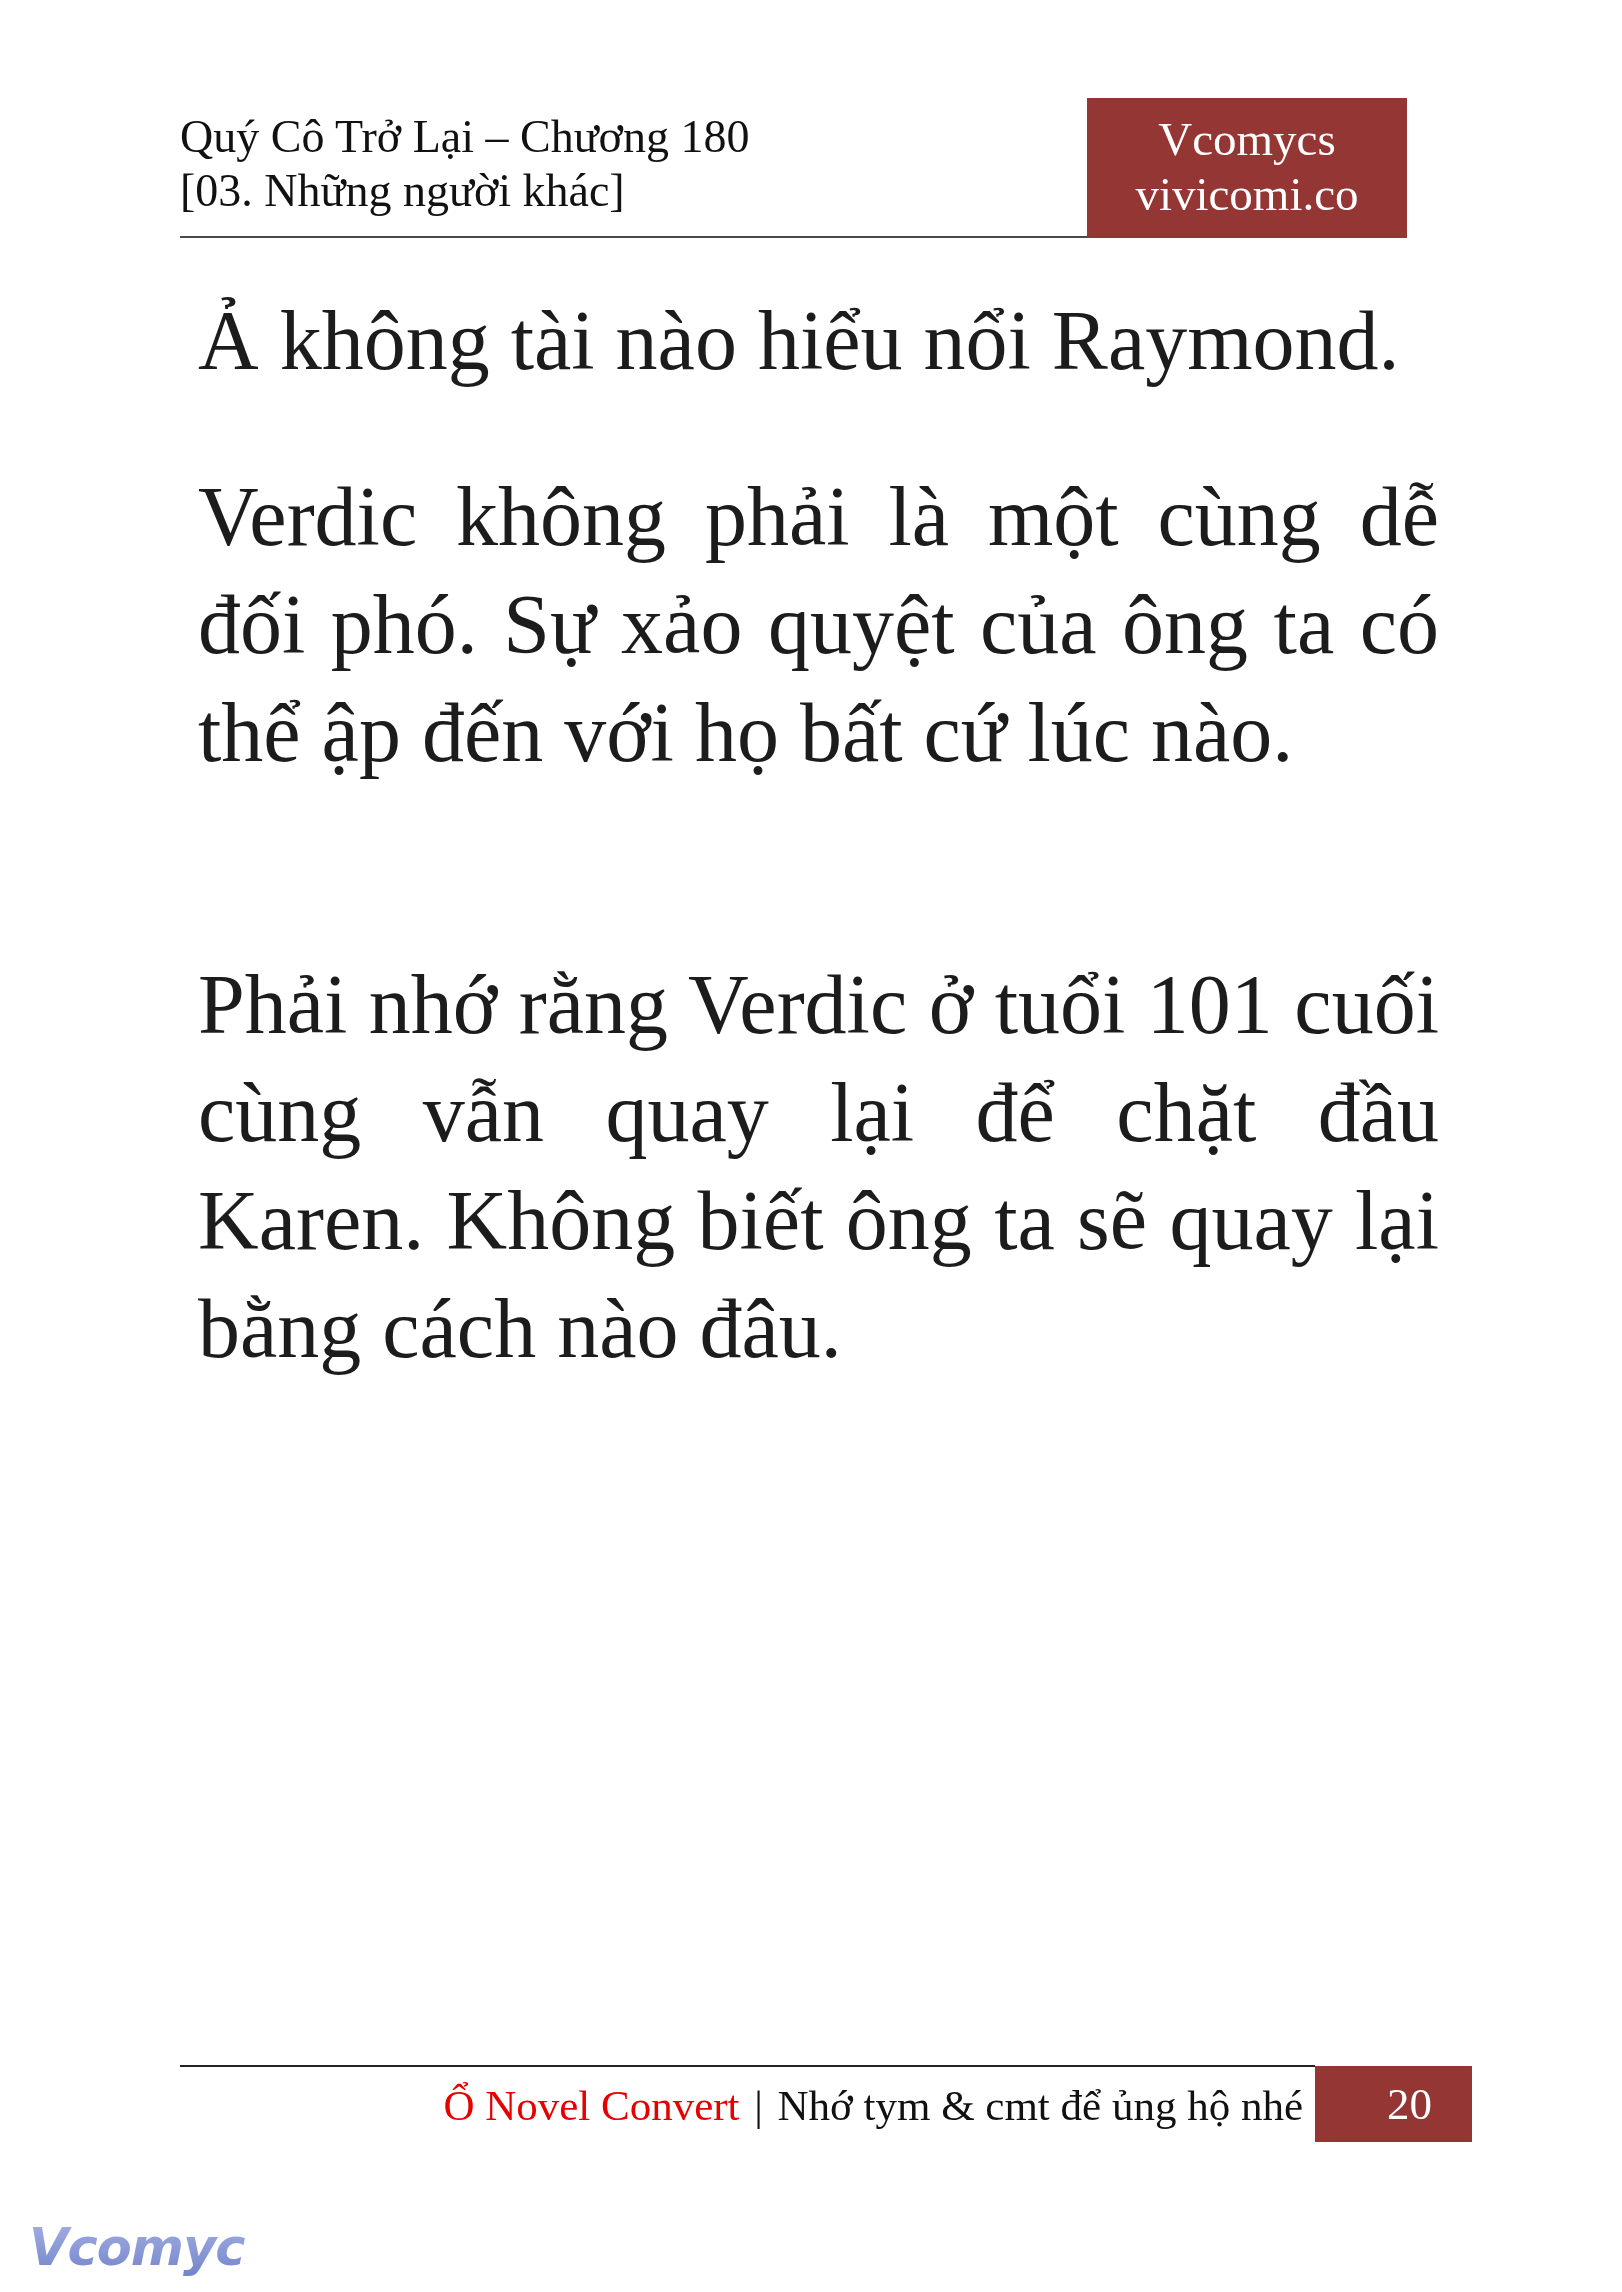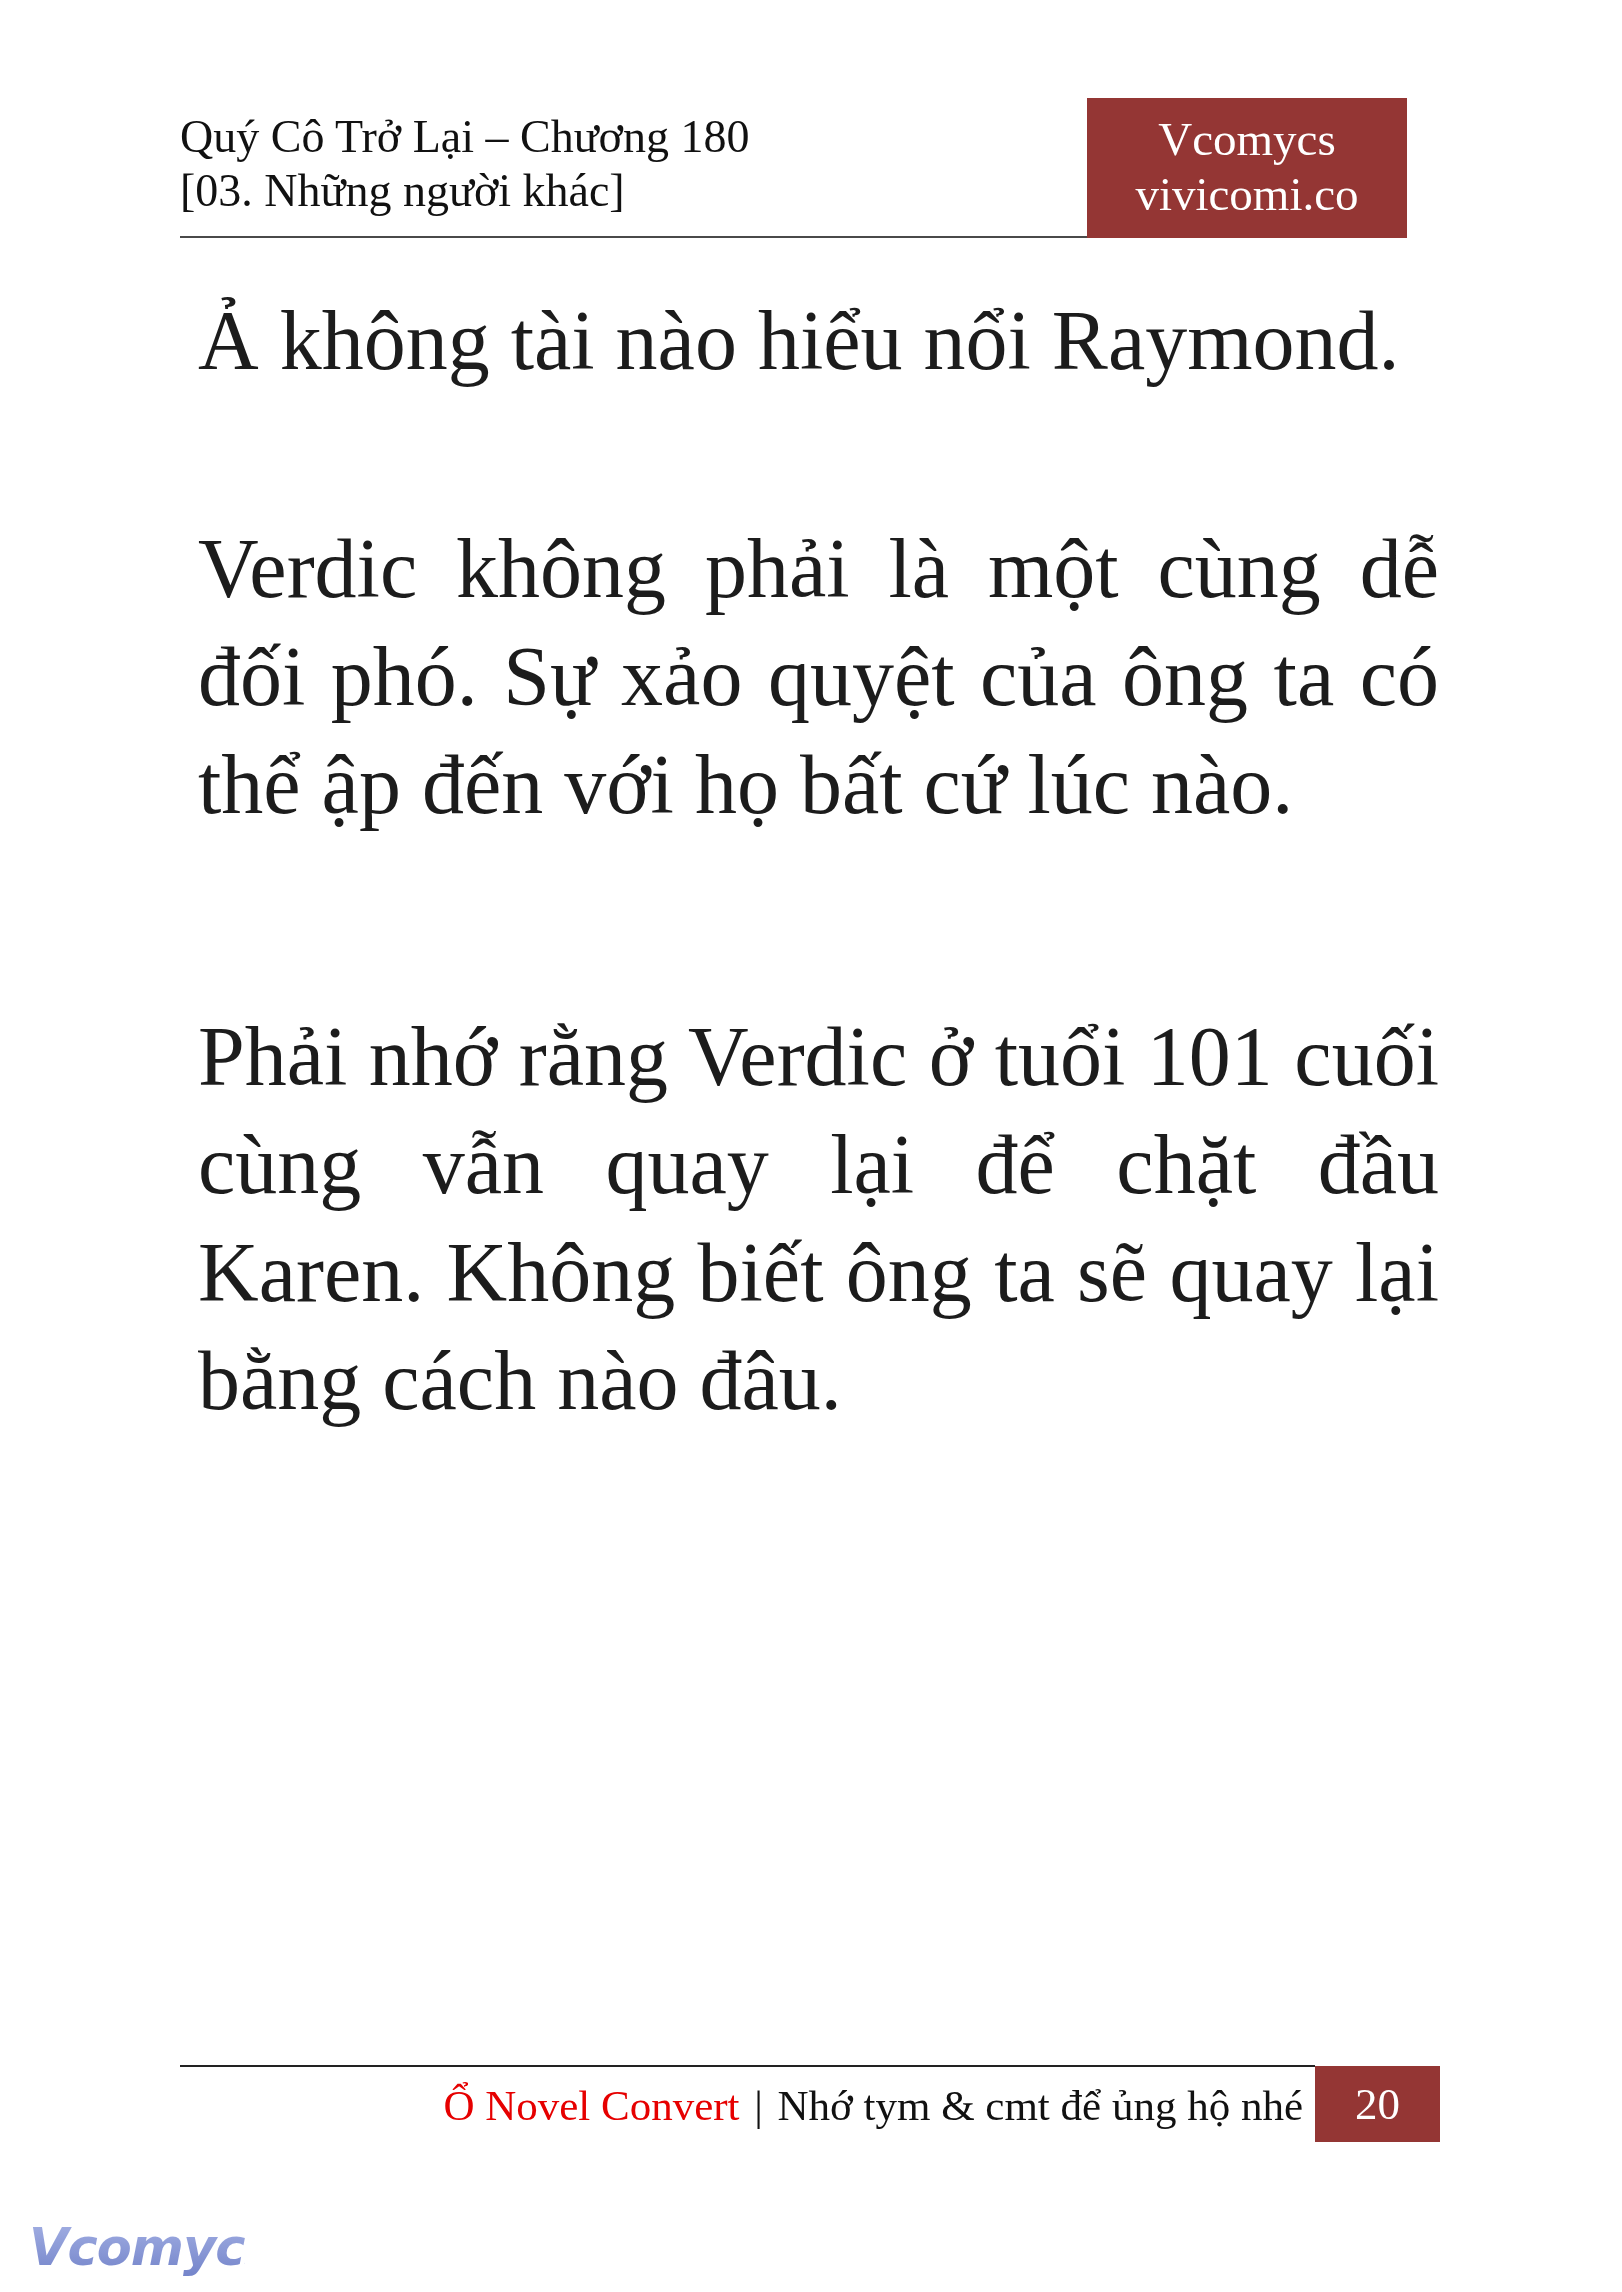--- a/index.html
+++ b/index.html
@@ -21,34 +21,34 @@
     background: #943634; color: #fff; text-align: center;
     font-size: 47px; line-height: 55px; padding-top: 13.7px; box-sizing: border-box;
   }
   .brand-box div { display: block; }
   .body-text {
     position: absolute; left: 198px; width: 1241px; top: 287px;
     font-size: 84px; line-height: 108px; text-align: justify;
     color: #1c1c1c;
   }
   .para { margin: 0 0 164px 0; text-align: justify; }
-  .para.p1 { margin-bottom: 120px; }
+  .para.p1 { margin-bottom: 68px; }
   .footer-rule {
     position: absolute; left: 180px; top: 2065px; width: 1135px; height: 2px; background: #222;
   }
   .footer-text {
     position: absolute; left: 180px; width: 1123px; top: 2076px;
     text-align: right; font-size: 43px; line-height: 59px; color: #111; white-space: nowrap;
   }
   .footer-brand { color: #e60000; font-weight: normal; }
   .footer-sep { color: #111; padding: 0 3.9px; }
   .page-box {
     position: absolute; left: 1315px; top: 2066px; width: 125px; height: 76px;
     background: #943634; color: #fff; text-align: center;
-    font-size: 45px; line-height: 76px;
+    font-size: 45px; line-height: 76px; padding-left: 32px;
   }
   .watermark {
     position: absolute; left: 29px; top: 2213px; width: 216px; height: 69px;
     font-family: "DejaVu Sans", sans-serif; font-weight: bold; font-style: italic;
     font-size: 51px; line-height: 69px; letter-spacing: -1px;
     color: #8f9fd8;
     background: linear-gradient(180deg, #a9b5e6 0%, #6f80c8 100%);
     -webkit-background-clip: text; background-clip: text; -webkit-text-fill-color: transparent;
   }
 </style>

